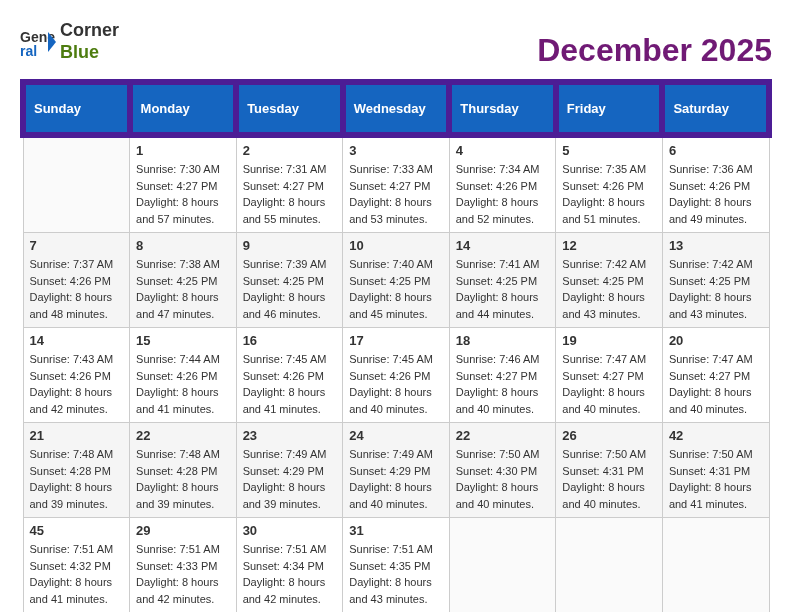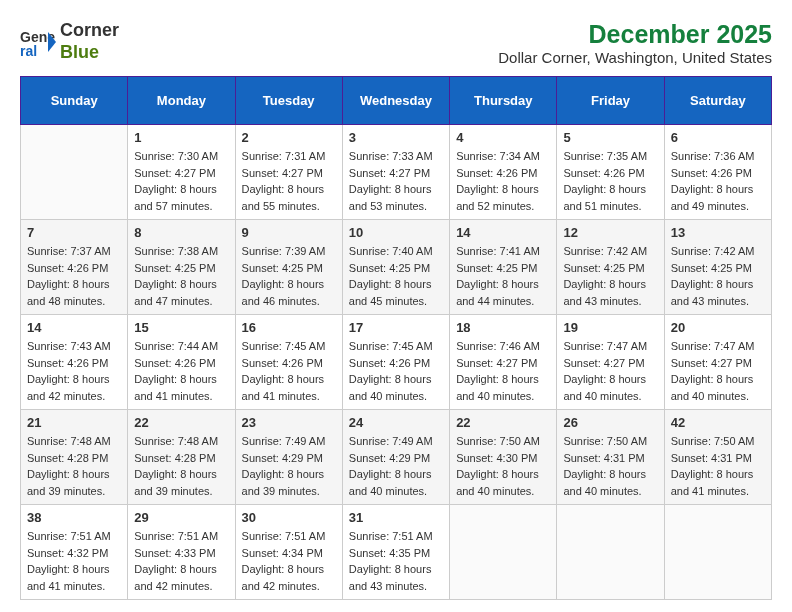--- a/index.html
+++ b/index.html
@@ -29,40 +29,41 @@
     .logo-general { color: #333; }
     .logo-blue { color: #4d7c0f; }
     .logo-icon {
       width: 36px;
       height: 36px;
     }
     .title-section {
       text-align: right;
     }
     .calendar-title {
-      font-size: 25px;
+      font-size: 32px;
       font-weight: bold;
-      color: #15803d;
+      color: #701a75;
+      margin-top: 12px;
     }
     .calendar-subtitle {
       font-size: 15px;
       color: #333;
     }
     .calendar {
       width: 100%;
       border-collapse: collapse;
       border: 1px solid #ccc;
     }
     .calendar th {
       background-color: #1565c0;
       color: #fff;
-      text-align: center;
+      text-align: left;
       padding: 16px 8px;
       font-size: 13px;
-      border: 1px solid #4c1d95;
+      border: 6px solid #4c1d95;
     }
     .calendar td {
       vertical-align: top;
       padding: 5px 6px;
       border: 1px solid #ccc;
       font-size: 10.5px;
       color: #333;
       width: calc(100% / 7);
       min-height: 80px;
       background: #fff;
@@ -102,21 +103,20 @@
       <text x="0" y="32" font-size="14" font-weight="bold" fill="#1565c0">ral</text>
       <polygon points="28,8 36,18 28,28" fill="#1565c0"></polygon>
     </svg>
     <div class="logo-text">
       <div class="logo-general">Corner</div>
       <div class="logo-blue">Blue</div>
     </div>
   </div>
   <div class="title-section">
     <div class="calendar-title">December 2025</div>
-    <div class="calendar-subtitle">Dollar Corner, Washington, United States</div>
   </div>
 </div>
 
 <table class="calendar">
   <thead>
     <tr>
     <th>Sunday</th>
         <th>Monday</th>
         <th>Tuesday</th>
         <th>Wednesday</th>
@@ -238,21 +238,21 @@
           <span class="day-number">26</span>
           <div class="day-info">Sunrise: 7:50 AM<br>Sunset: 4:31 PM<br>Daylight: 8 hours<br>and 40 minutes.</div>
         </td>
         <td>
           <span class="day-number">42</span>
           <div class="day-info">Sunrise: 7:50 AM<br>Sunset: 4:31 PM<br>Daylight: 8 hours<br>and 41 minutes.</div>
         </td>
       </tr>
       <tr class="row-odd">
         <td>
-          <span class="day-number">38</span>
+          <span class="day-number">45</span>
           <div class="day-info">Sunrise: 7:51 AM<br>Sunset: 4:32 PM<br>Daylight: 8 hours<br>and 41 minutes.</div>
         </td>
         <td>
           <span class="day-number">29</span>
           <div class="day-info">Sunrise: 7:51 AM<br>Sunset: 4:33 PM<br>Daylight: 8 hours<br>and 42 minutes.</div>
         </td>
         <td>
           <span class="day-number">30</span>
           <div class="day-info">Sunrise: 7:51 AM<br>Sunset: 4:34 PM<br>Daylight: 8 hours<br>and 42 minutes.</div>
         </td>

